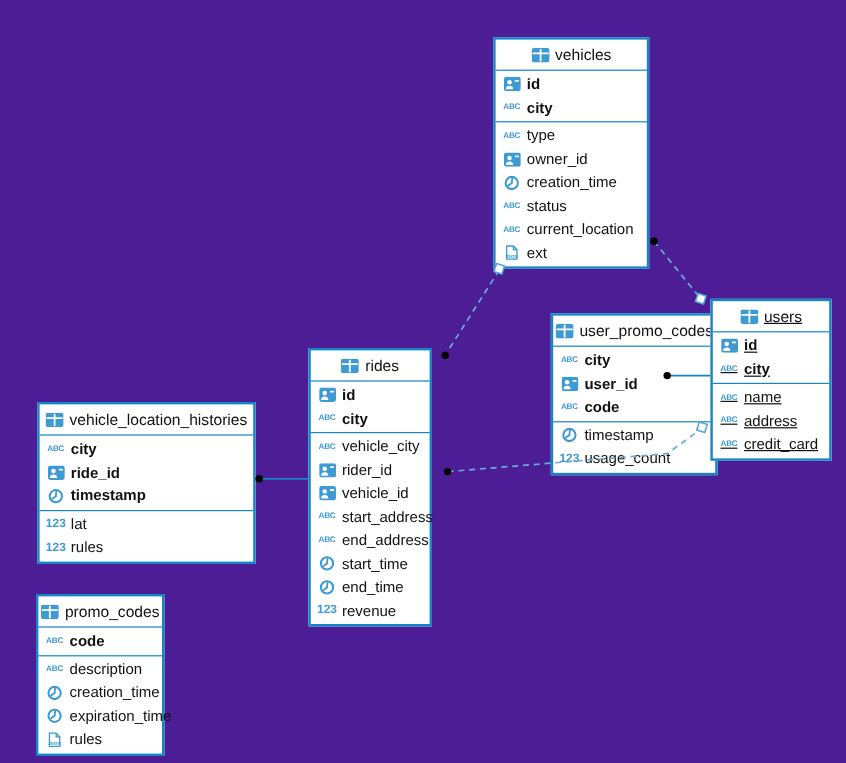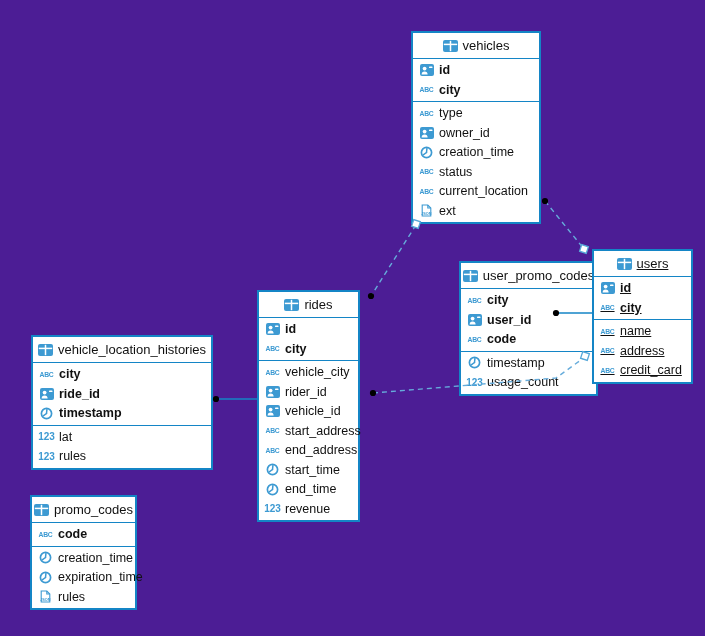--- a/index.html
+++ b/index.html
@@ -392,20 +392,26 @@
         <div class="col-row">
           <span class="icon">
             <span class="abc">ABC</span>
           </span>
           <span>code</span>
         </div>
       </div>
       <div class="section cols">
         <div class="col-row">
           <span class="icon">
+            <span class="abc">ABC</span>
+          </span>
+          <span>description</span>
+        </div>
+        <div class="col-row">
+          <span class="icon">
             <svg width="13" height="13" viewBox="0 0 13 13">
               <circle cx="6.5" cy="6.5" r="5.1" fill="#fff" stroke="#3d9ad2" stroke-width="1.7"></circle>
               <path d="M6.5 6.5 L6.9 2.6" stroke="#3d9ad2" stroke-width="1.5" stroke-linecap="round"></path>
               <path d="M6.5 6.5 L3.6 8.6" stroke="#3d9ad2" stroke-width="1.5" stroke-linecap="round"></path>
             </svg>
           </span>
           <span>creation_time</span>
         </div>
         <div class="col-row">
           <span class="icon">

